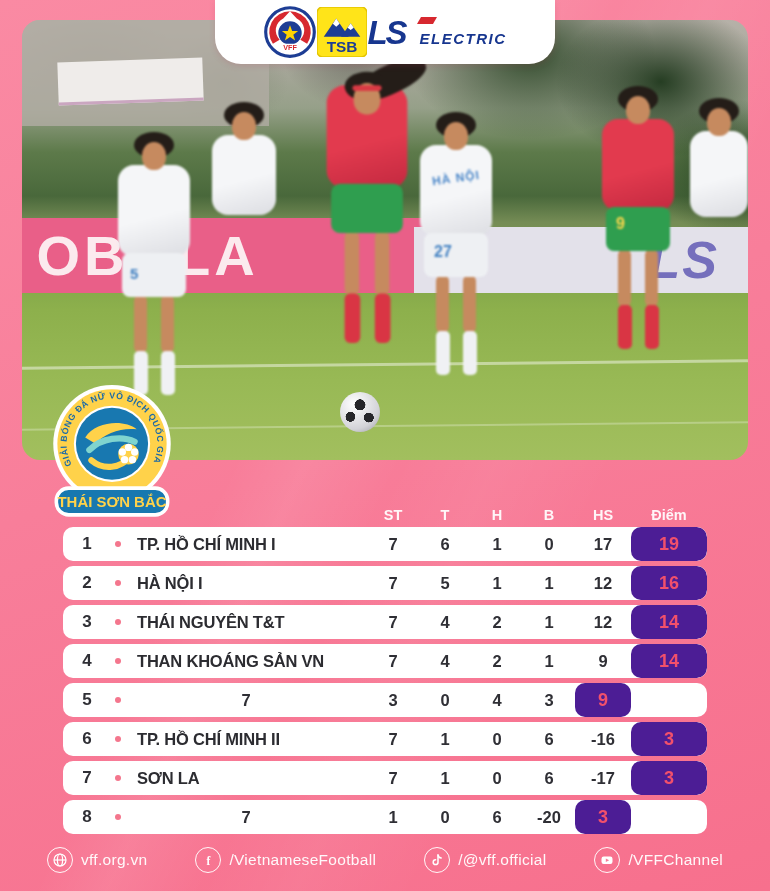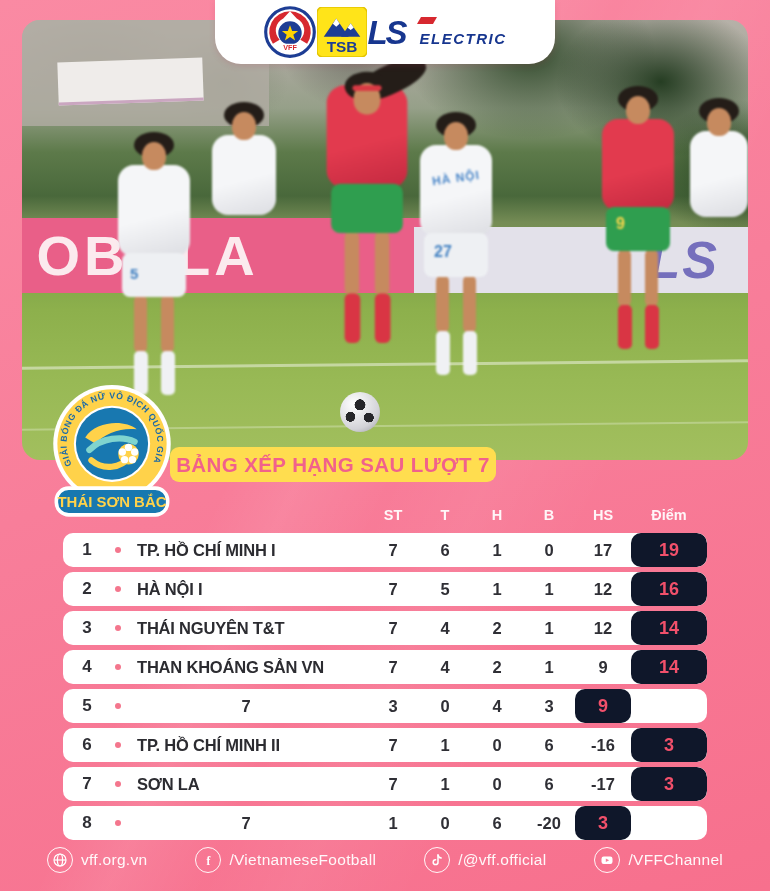--- a/index.html
+++ b/index.html
@@ -66,28 +66,28 @@
   .badge{position:absolute;left:48px;top:384px;width:128px;z-index:6;}
 
   
   .banner{position:absolute;left:170px;top:447px;width:326px;height:35px;background:#ffdd4f;border-radius:9px;z-index:5;
         display:flex;align-items:center;justify-content:center;}
   .banner span{color:#f1618b;font-weight:800;font-size:20.5px;letter-spacing:.4px;}
 
   
   .table{position:absolute;left:63px;top:503px;width:644px;z-index:3;}
   .rowgrid{display:grid;grid-template-columns:48px 14px 1fr 52px 52px 52px 52px 56px 76px;align-items:center;}
-  .thead{height:24px;margin-bottom:6px;}
+  .thead{height:24px;margin-bottom:0;}
   .thead .col{font-weight:700;font-size:14.5px;color:rgba(255,255,255,.93);text-align:center;}
   .trow{height:34px;background:#fff;border-radius:10px;margin-bottom:5px;overflow:hidden;}
   .rank{font-weight:700;font-size:17px;color:#2f2f35;text-align:center;}
   .dot{width:6px;height:6px;border-radius:50%;background:#f4768d;margin:0 auto;}
   .team{font-weight:700;font-size:16.5px;color:#2c2c31;padding-left:12px;letter-spacing:-.2px;white-space:nowrap;}
   .num{font-weight:700;font-size:16.5px;color:#2f2f35;text-align:center;}
-  .pts{height:34px;background:#0f172a;border-radius:10px;display:flex;align-items:center;justify-content:center;
+  .pts{height:34px;background:#4c1d95;border-radius:10px;display:flex;align-items:center;justify-content:center;
         font-weight:800;font-size:18px;color:#f2506b;}
 
   
   .footer{position:absolute;left:0;right:0;top:847px;display:flex;justify-content:center;gap:48px;z-index:3;}
   .fitem{display:flex;align-items:center;gap:8px;color:rgba(255,255,255,.95);font-size:15.5px;letter-spacing:.3px;}
   .circ{width:26px;height:26px;border-radius:50%;border:1.7px solid rgba(255,255,255,.95);display:flex;align-items:center;justify-content:center;box-sizing:border-box;}
 </style>
 </head>
 <body>
 
@@ -236,23 +236,20 @@
         <circle cx="82" cy="66" r="3.6" fill="#fff"></circle>
       <circle cx="79.8" cy="73.4" r="3.6" fill="#fff"></circle>
         <circle cx="72.2" cy="73.4" r="3.6" fill="#fff"></circle>
       <circle cx="70" cy="66" r="3.6" fill="#fff"></circle>
         <circle cx="76" cy="68" r="2.4" fill="#ffd24a"></circle>
       <rect x="6" y="101" width="108" height="26" rx="12" fill="#1878b0" stroke="#fff" stroke-width="3.5"></rect>
       <text x="60" y="119" text-anchor="middle" font-size="14.5" font-weight="bold" fill="#ffd24a">THÁI SƠN BẮC</text>
     </svg>
   </div>
 
-  <div class="banner">
-    <span>BẢNG XẾP HẠNG SAU LƯỢT 7</span>
-  </div>
 
   <div class="table">
     <div class="rowgrid thead">
       <div></div>
         <div></div>
         <div></div>
       <div class="col">ST</div>
       <div class="col">T</div>
       <div class="col">H</div>
       <div class="col">B</div>

